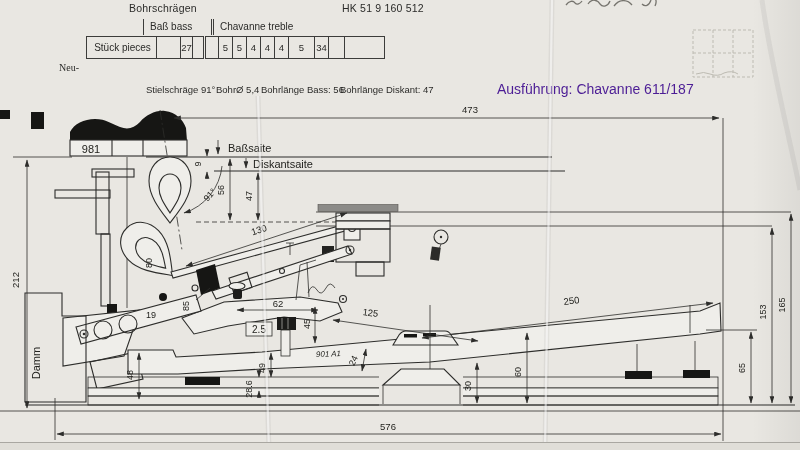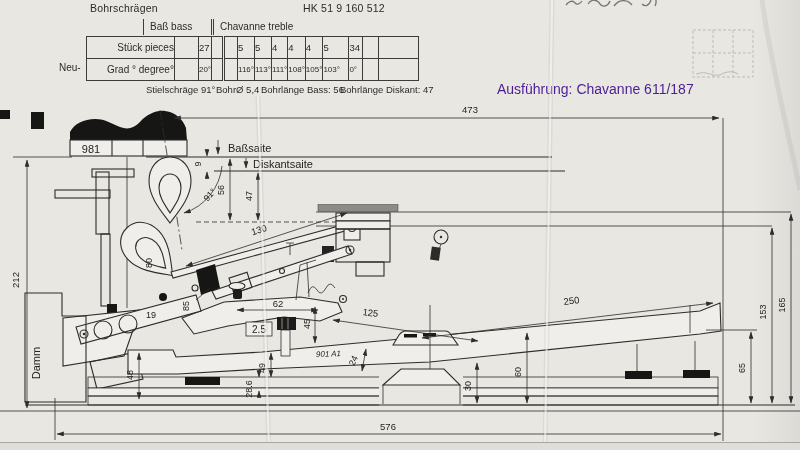--- a/index.html
+++ b/index.html
@@ -1,32 +1,32 @@
 <!DOCTYPE html>
 <html><head>
 <meta charset="utf-8">
 <style>
   html,body{margin:0;padding:0;}
   body{width:800px;height:450px;overflow:hidden;position:relative;
        background:#e9e7e2;font-family:"Liberation Sans",sans-serif;color:#2b2b29;}
-  .abs{position:absolute;}
+  .abs{position:absolute;margin-left:39px;}
   .hdr{font-size:10.5px;letter-spacing:.2px;}
   .grp{position:absolute;top:19px;height:16px;font-size:10px;padding-left:6px;line-height:16px;}
   .grp.single{border-left:1px solid #3c3c3a;text-align:right;}
   .grp.dbl{border-left:3px double #3c3c3a;}
   #tbl{position:absolute;left:86px;top:36px;border-collapse:collapse;}
-  #tbl td{border:1px solid #3c3c3a;height:21px;padding:0;
+  #tbl td{border:1px solid #3c3c3a;height:21px;text-align:center;padding:0;
           font-size:9.5px;white-space:nowrap;}
-  #tbl td.lbl{text-align:right;padding-left:20px;font-size:10px;margin-top:10px;}
+  #tbl td.lbl{text-align:center;padding-left:2px;font-size:10px;margin-top:10px;}
   #tbl td.dblL{border-left:3px double #3c3c3a;}
   #tbl tr.deg td{font-size:8px;}
   #tbl tr.deg td.lbl{font-size:10px;}
   .fnote{position:absolute;top:84px;font-size:9.5px;}
   .exec{position:absolute;left:497px;top:81px;font-size:14px;color:#4c1d95;}
-  .neu{position:absolute;left:59px;top:62px;font-size:10px;}
+  .neu{position:absolute;left:59px;top:62px;font-size:10px;font-family:Liberation Serif, serif;}
   svg{position:absolute;left:0;top:0;}
   svg text{fill:#23231f;font-family:"Liberation Sans",sans-serif;}
   .ln{stroke:#2d2d2b;stroke-width:1.1;fill:none;}
   .thin{stroke:#2d2d2b;stroke-width:.8;fill:none;}
   .dim{stroke:#2d2d2b;stroke-width:.8;fill:none;}
   .f{fill:#efeeea;}
   .blk{fill:#161614;stroke:none;}
   .t9{font-size:9px;} .t95{font-size:9.5px;} .t10{font-size:10px;} .t11{font-size:11px;}
   .t8i{font-size:8px;font-style:italic;}
   .pencil{stroke:#bdbbb2;stroke-width:1;fill:none;}
@@ -74,36 +74,20 @@
     <td>5</td>
     <td>5</td>
     <td>4</td>
     <td>4</td>
     <td>4</td>
     <td>5</td>
     <td>34</td>
     <td></td>
     <td></td>
   </tr>
-  <tr class="deg">
-    <td class="lbl">Grad ° degree°</td>
-    <td></td>
-    <td>20°</td>
-    <td></td>
-    <td class="dblL"></td>
-    <td>116°</td>
-    <td>113°</td>
-    <td>111°</td>
-    <td>108°</td>
-    <td>105°</td>
-    <td>103°</td>
-    <td>0°</td>
-    <td></td>
-    <td></td>
-  </tr>
 </tbody>
   </table>
 
 <div class="fnote" style="left:146px">Stielschräge 91°</div>
 <div class="fnote" style="left:216px">BohrØ 5,4</div>
 <div class="fnote" style="left:261px">Bohrlänge Bass: 56</div>
 <div class="fnote" style="left:340px">Bohrlänge Diskant: 47</div>
 
 <div class="exec">Ausführung: Chavanne 611/187</div>
 

